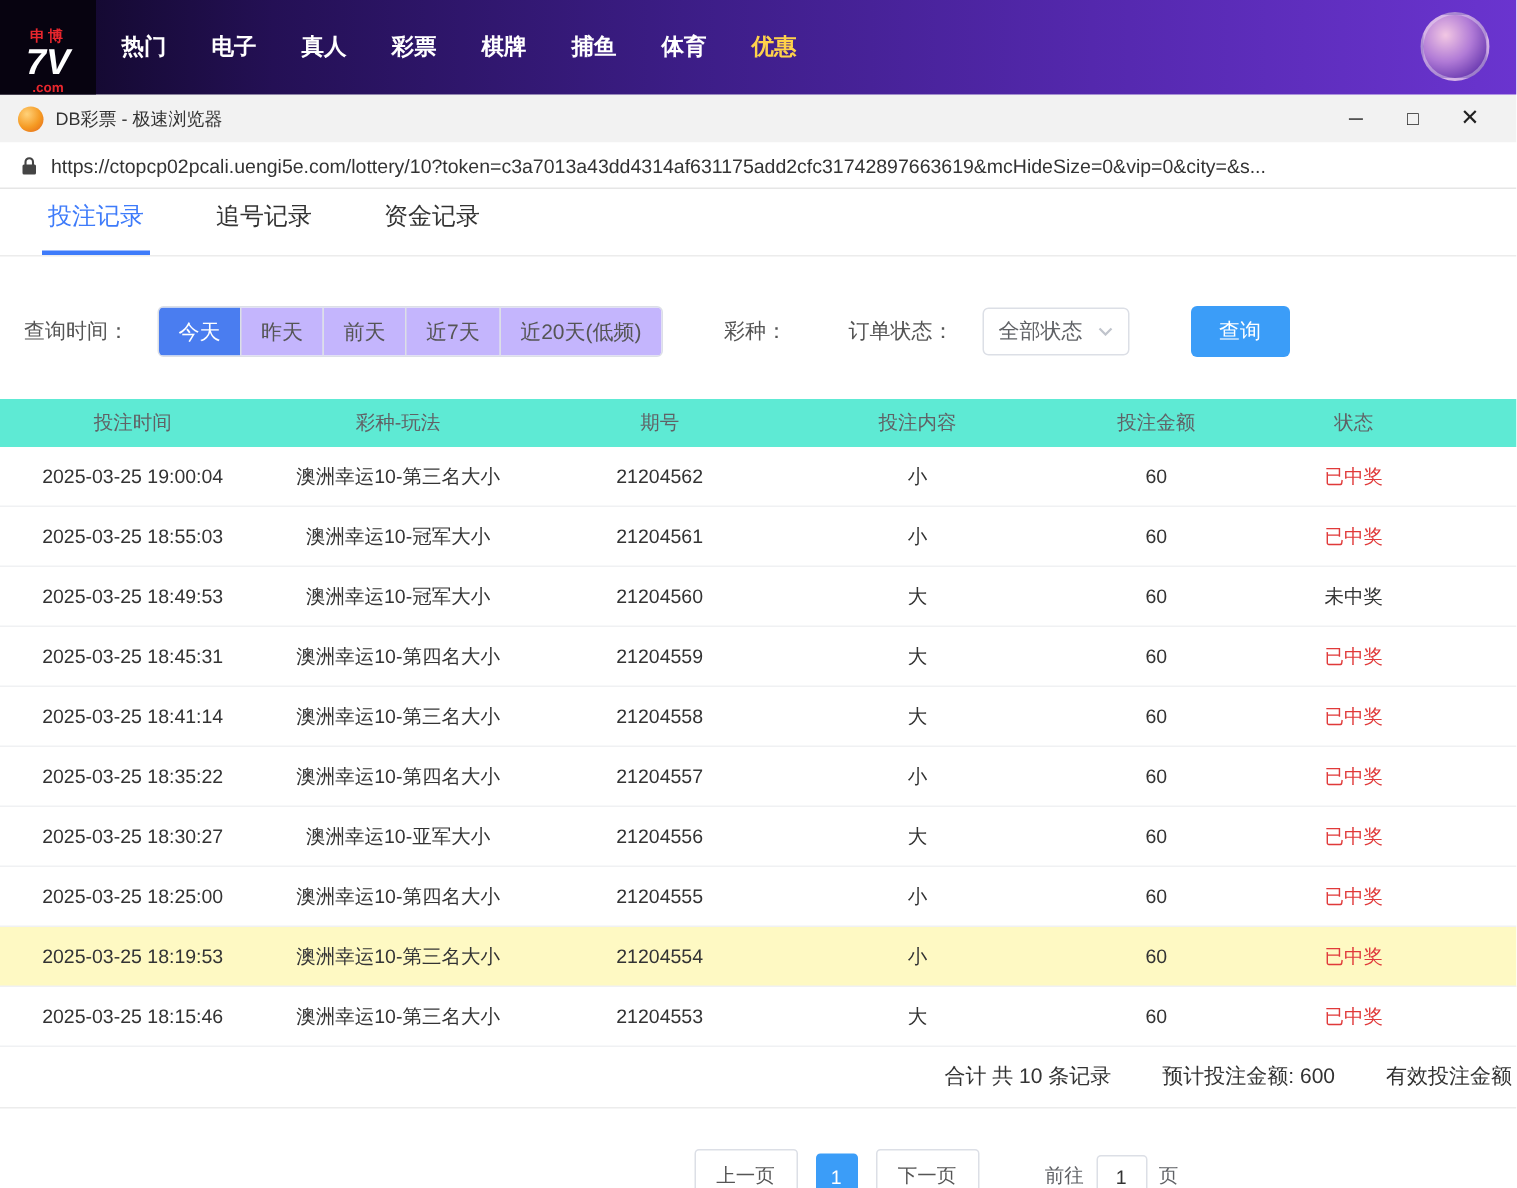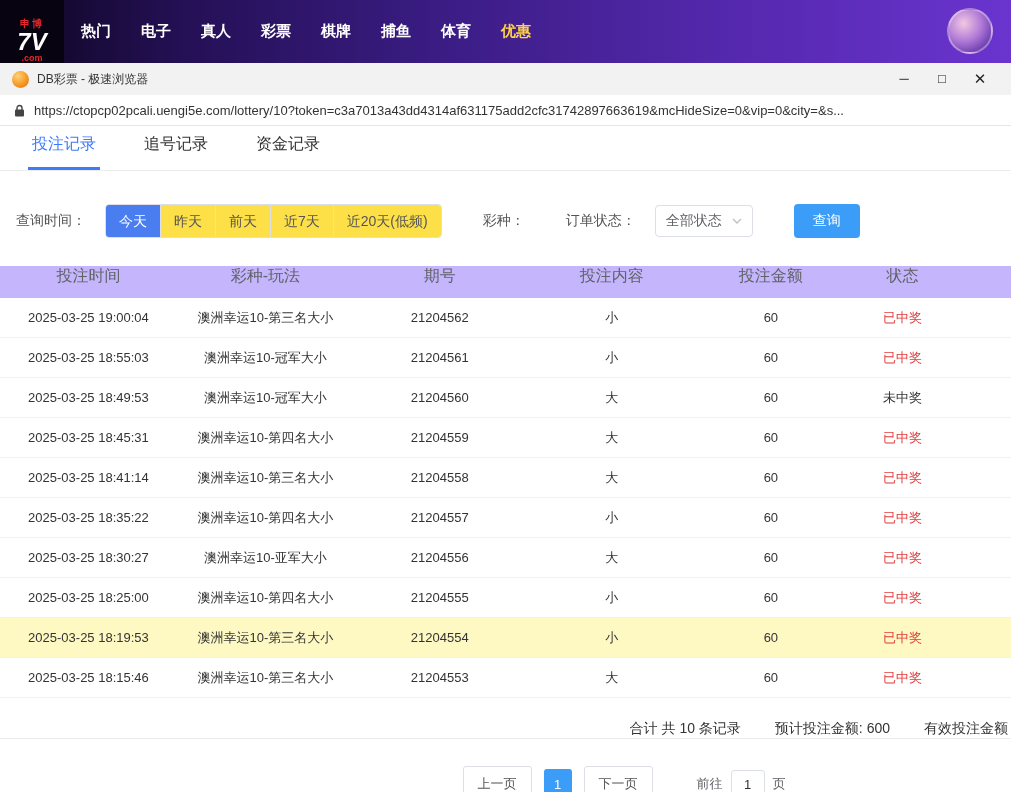--- a/index.html
+++ b/index.html
@@ -38,50 +38,50 @@
 
   
   .tabs-row { display:flex; padding-left:28px; border-bottom:1px solid #ececec; height:45px;
     align-items:flex-end; gap:40px; background:#fff; }
   .tab { font-size:16px; color:#333; padding:0 4px 12px; border-bottom:3px solid transparent; cursor:pointer; }
   .tab.active { color:#3e7bfa; border-bottom-color:#3e7bfa; }
 
   
   .filters { display:flex; align-items:center; margin:33px 0 0 16px; font-size:14px; color:#555;gap:13px; }
   .seg-group { display:flex; border:1px solid #dcdfe6; border-radius:4px; overflow:hidden; margin-left:6px; }
-  .seg-btn { padding:0 13px; height:32px; line-height:32px; background:#fde047; color:#555;
+  .seg-btn { padding:0 13px; height:32px; line-height:32px; background:#c4b5fd; color:#555;
     cursor:pointer; border-left:1px solid #dcdfe6; font-size:14px; white-space:nowrap; }
   .seg-btn:first-of-type { border-left:none; }
   .seg-btn.active { background:#4a7df0; color:#fff; }
   .filter-label.ml { margin-left:28px; }
   .select { height:32px; border:1px solid #dcdfe6; border-radius:4px; display:flex; align-items:center;
     justify-content:space-between; padding:0 10px; margin-left:6px; color:#606266; cursor:pointer;
     background:#fff; font-size:14px; }
   .select.lottery { width:108px; }
   .select.status { width:98px; }
   .search-btn { margin-left:28px; width:66px; height:34px; background:#3b9df8; color:#fff; border:none;
     border-radius:4px; font-size:14px; cursor:pointer; }
 
   
   .table { margin-top:28px; }
-  .thead { display:flex; height:32px; align-items:flex-start; background:#c4b5fd; font-size:16px; color:#606266; }
+  .thead { display:flex; height:32px; align-items:center; background:#5eead4; font-size:13px; color:#606266; }
   .th, .td { text-align:center; }
   .tr { display:flex; height:40px; align-items:center; border-bottom:1px solid #f0f1f3;
     font-size:13px; color:#333; background:#fff; }
   .tr.highlight { background:#fef9c3; }
   .thead > :nth-child(1), .tr > :nth-child(1) { width:17.5%; }
   .thead > :nth-child(2), .tr > :nth-child(2) { width:17.5%; }
   .thead > :nth-child(3), .tr > :nth-child(3) { width:17%; }
   .thead > :nth-child(4), .tr > :nth-child(4) { width:17%; }
   .thead > :nth-child(5), .tr > :nth-child(5) { width:14.5%; }
   .thead > :nth-child(6), .tr > :nth-child(6) { width:16.5%; padding-right:50px; }
   .status.win { color:#e03a3a; }
 
   
-  .summary { height:41px; display:flex; align-items:flex-end; justify-content:flex-end;
+  .summary { height:41px; display:flex; align-items:center; justify-content:flex-end;
     font-size:14px; color:#333; border-bottom:1px solid #ececec; padding-right:3px; }
   .summary span { margin-left:34px; white-space:nowrap; }
 
   
   .pagination { margin-top:27px; display:flex; justify-content:center; align-items:center;
     font-size:13px; color:#606266; padding-left:225px; }
   .page-btn { padding:8px 14px; border:1px solid #dcdfe6; border-radius:3px; margin:0 12px;
     background:#fff; color:#555; font-size:13px; cursor:pointer; white-space:nowrap; }
   .page-current { width:28px; height:30px; background:#3b9df8; color:#fff; border-radius:3px;
     display:flex; align-items:center; justify-content:center; cursor:pointer; flex:none; }

